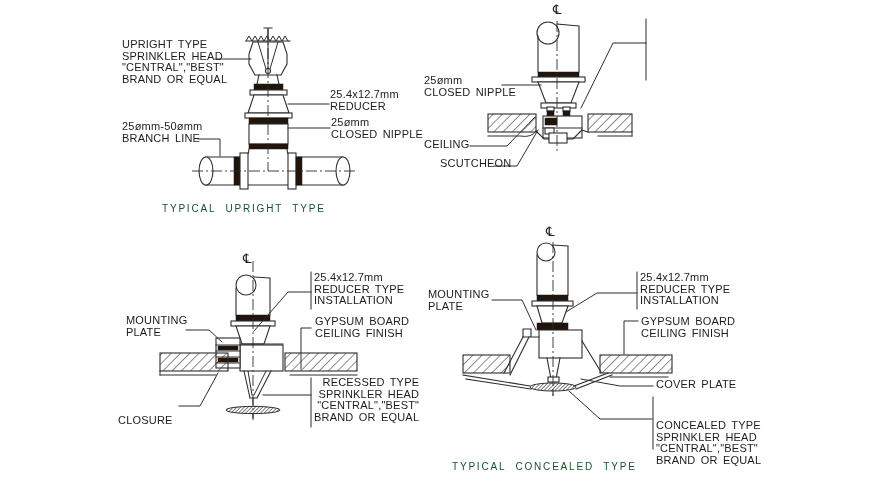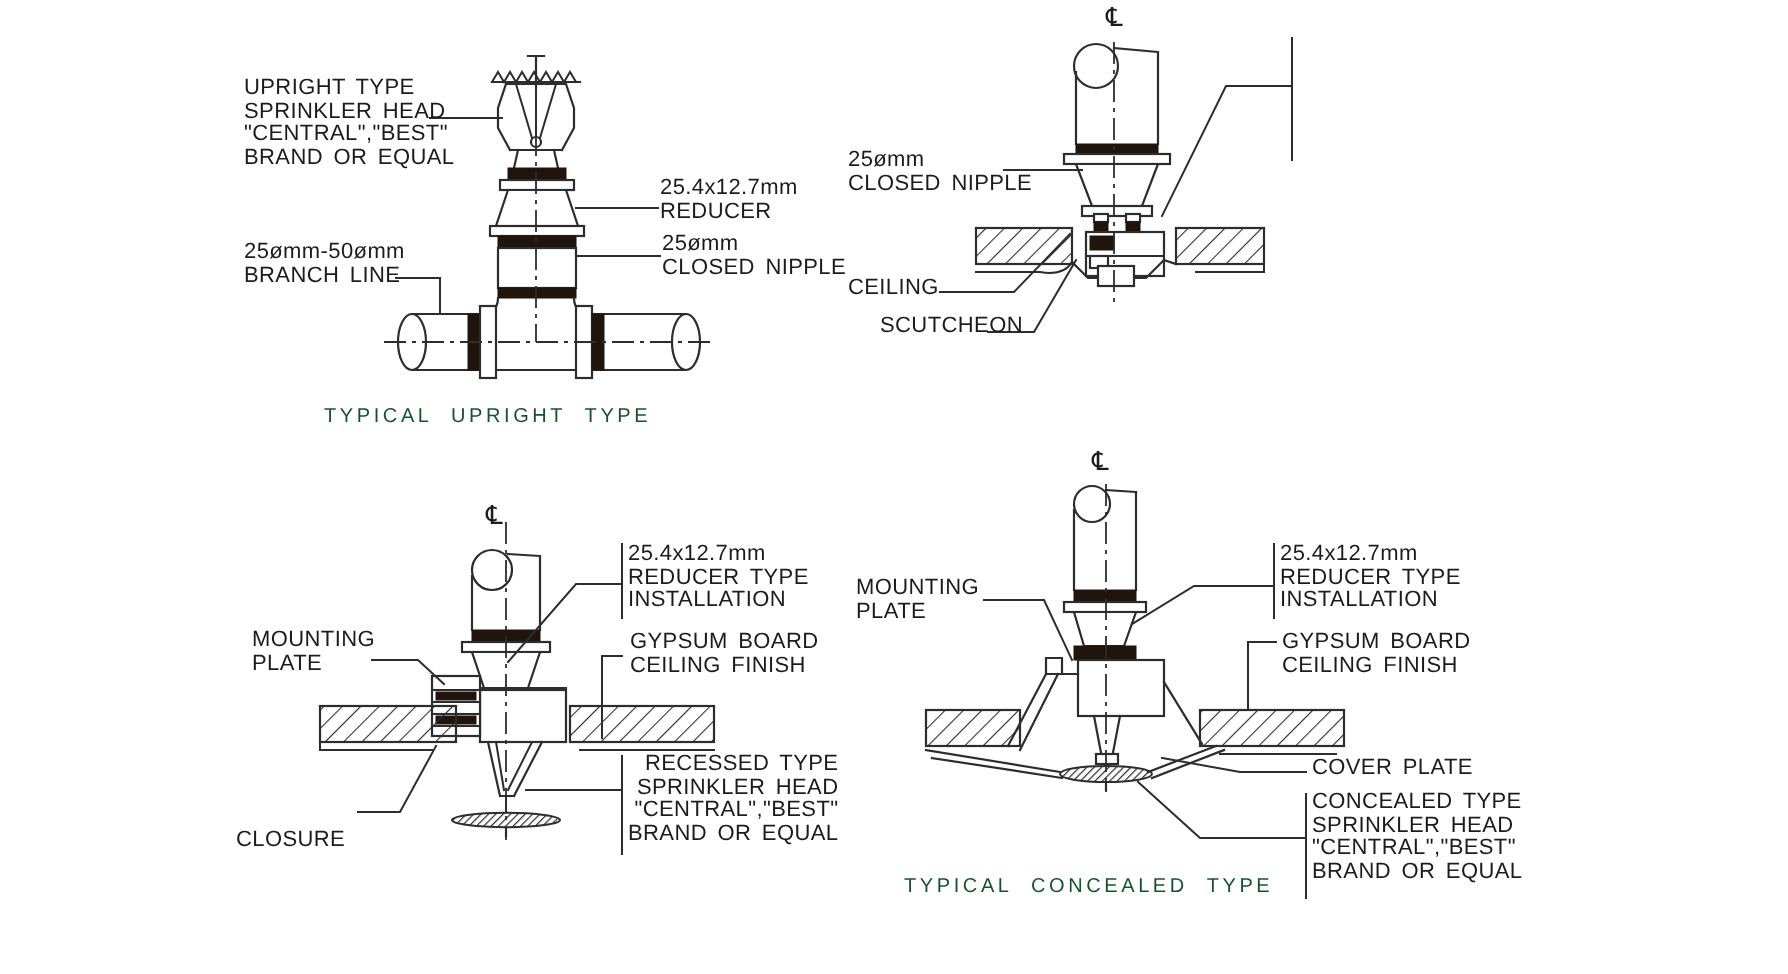--- a/index.html
+++ b/index.html
@@ -189,19 +189,19 @@
 BRAND OR EQUAL</div>
 
 <div class="lbl" style="left:428px;top:289px;">MOUNTING
 PLATE</div>
 <div class="lbl" style="left:640px;top:272px;">25.4x12.7mm
 REDUCER TYPE
 INSTALLATION</div>
 <div class="lbl" style="left:641px;top:316px;">GYPSUM BOARD
 CEILING FINISH</div>
 <div class="lbl" style="left:656px;top:379px;">COVER PLATE</div>
-<div class="lbl" style="left:656px;top:396px;">CONCEALED TYPE
+<div class="lbl" style="left:656px;top:420px;">CONCEALED TYPE
 SPRINKLER HEAD
 "CENTRAL","BEST"
 BRAND OR EQUAL</div>
-<div class="title" style="left:452px;top:438px;">TYPICAL CONCEALED TYPE</div>
+<div class="title" style="left:452px;top:461px;">TYPICAL CONCEALED TYPE</div>
 
 </div>
 
 </body></html>

